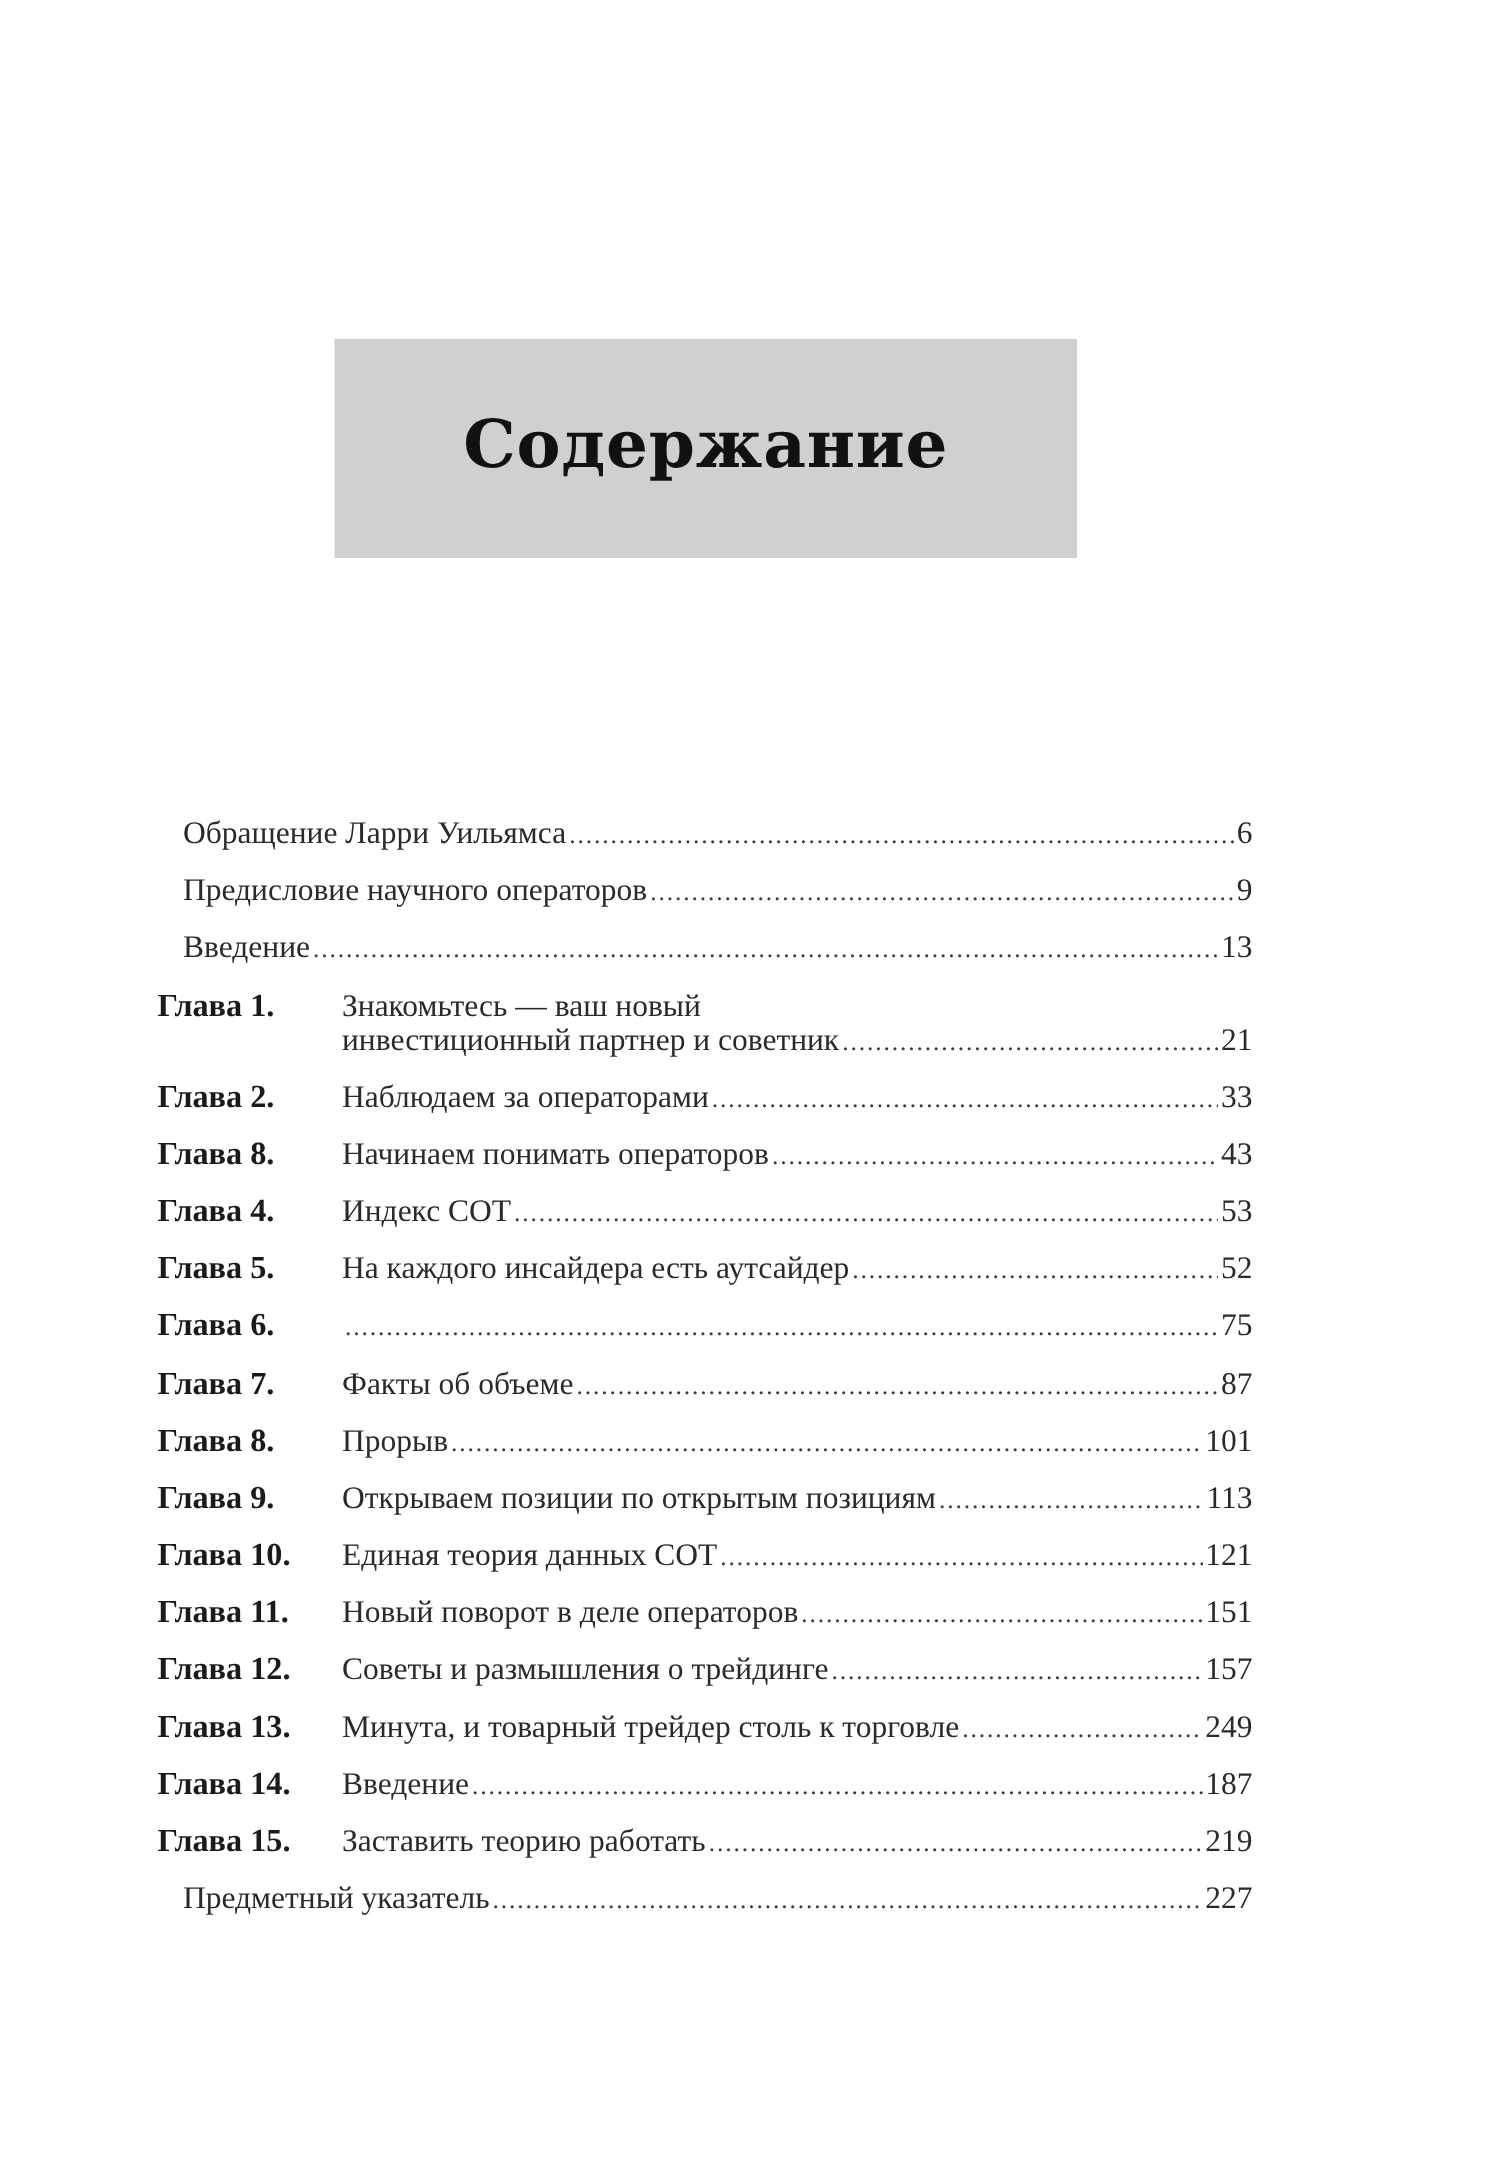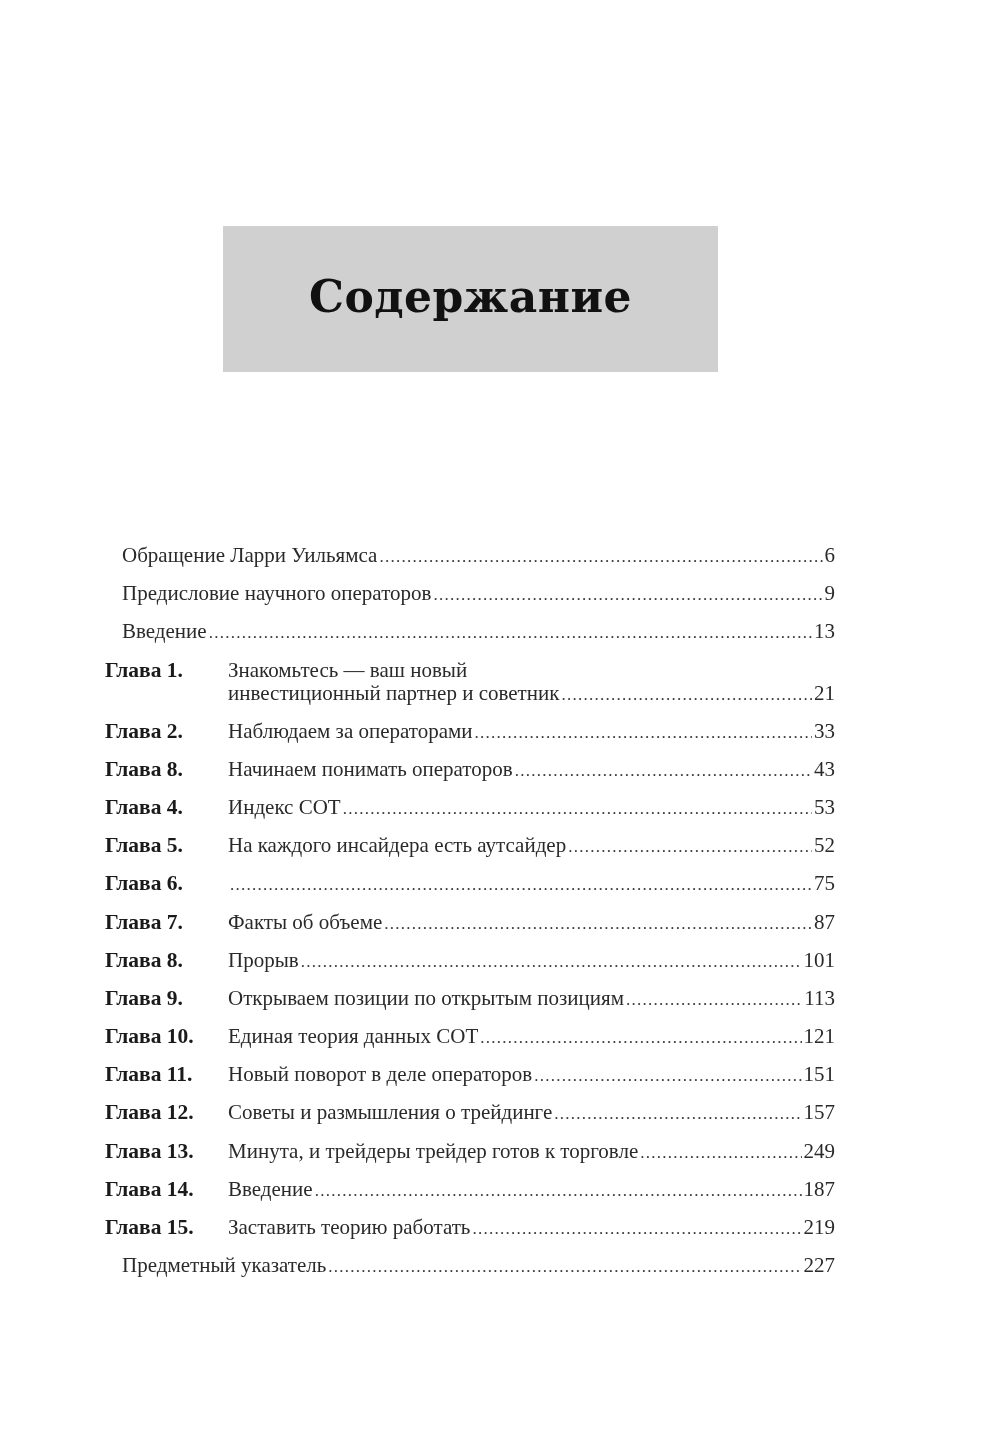--- a/index.html
+++ b/index.html
@@ -271,21 +271,21 @@
         <span class="leader"></span>
         <span class="page-num">157</span>
       </div>
     </div>
   </div>
 
   <div class="toc-row">
     <span class="chap-label">Глава 13.</span>
     <div class="entry-body">
       <div class="line">
-        <span class="entry-title">Минута, и трейдеры трейдер готов к торговле</span>
+        <span class="entry-title">Минута, и товарный трейдер столь к торговле</span>
         <span class="leader"></span>
         <span class="page-num">249</span>
       </div>
     </div>
   </div>
 
   <div class="toc-row">
     <span class="chap-label">Глава 14.</span>
     <div class="entry-body">
       <div class="line">

